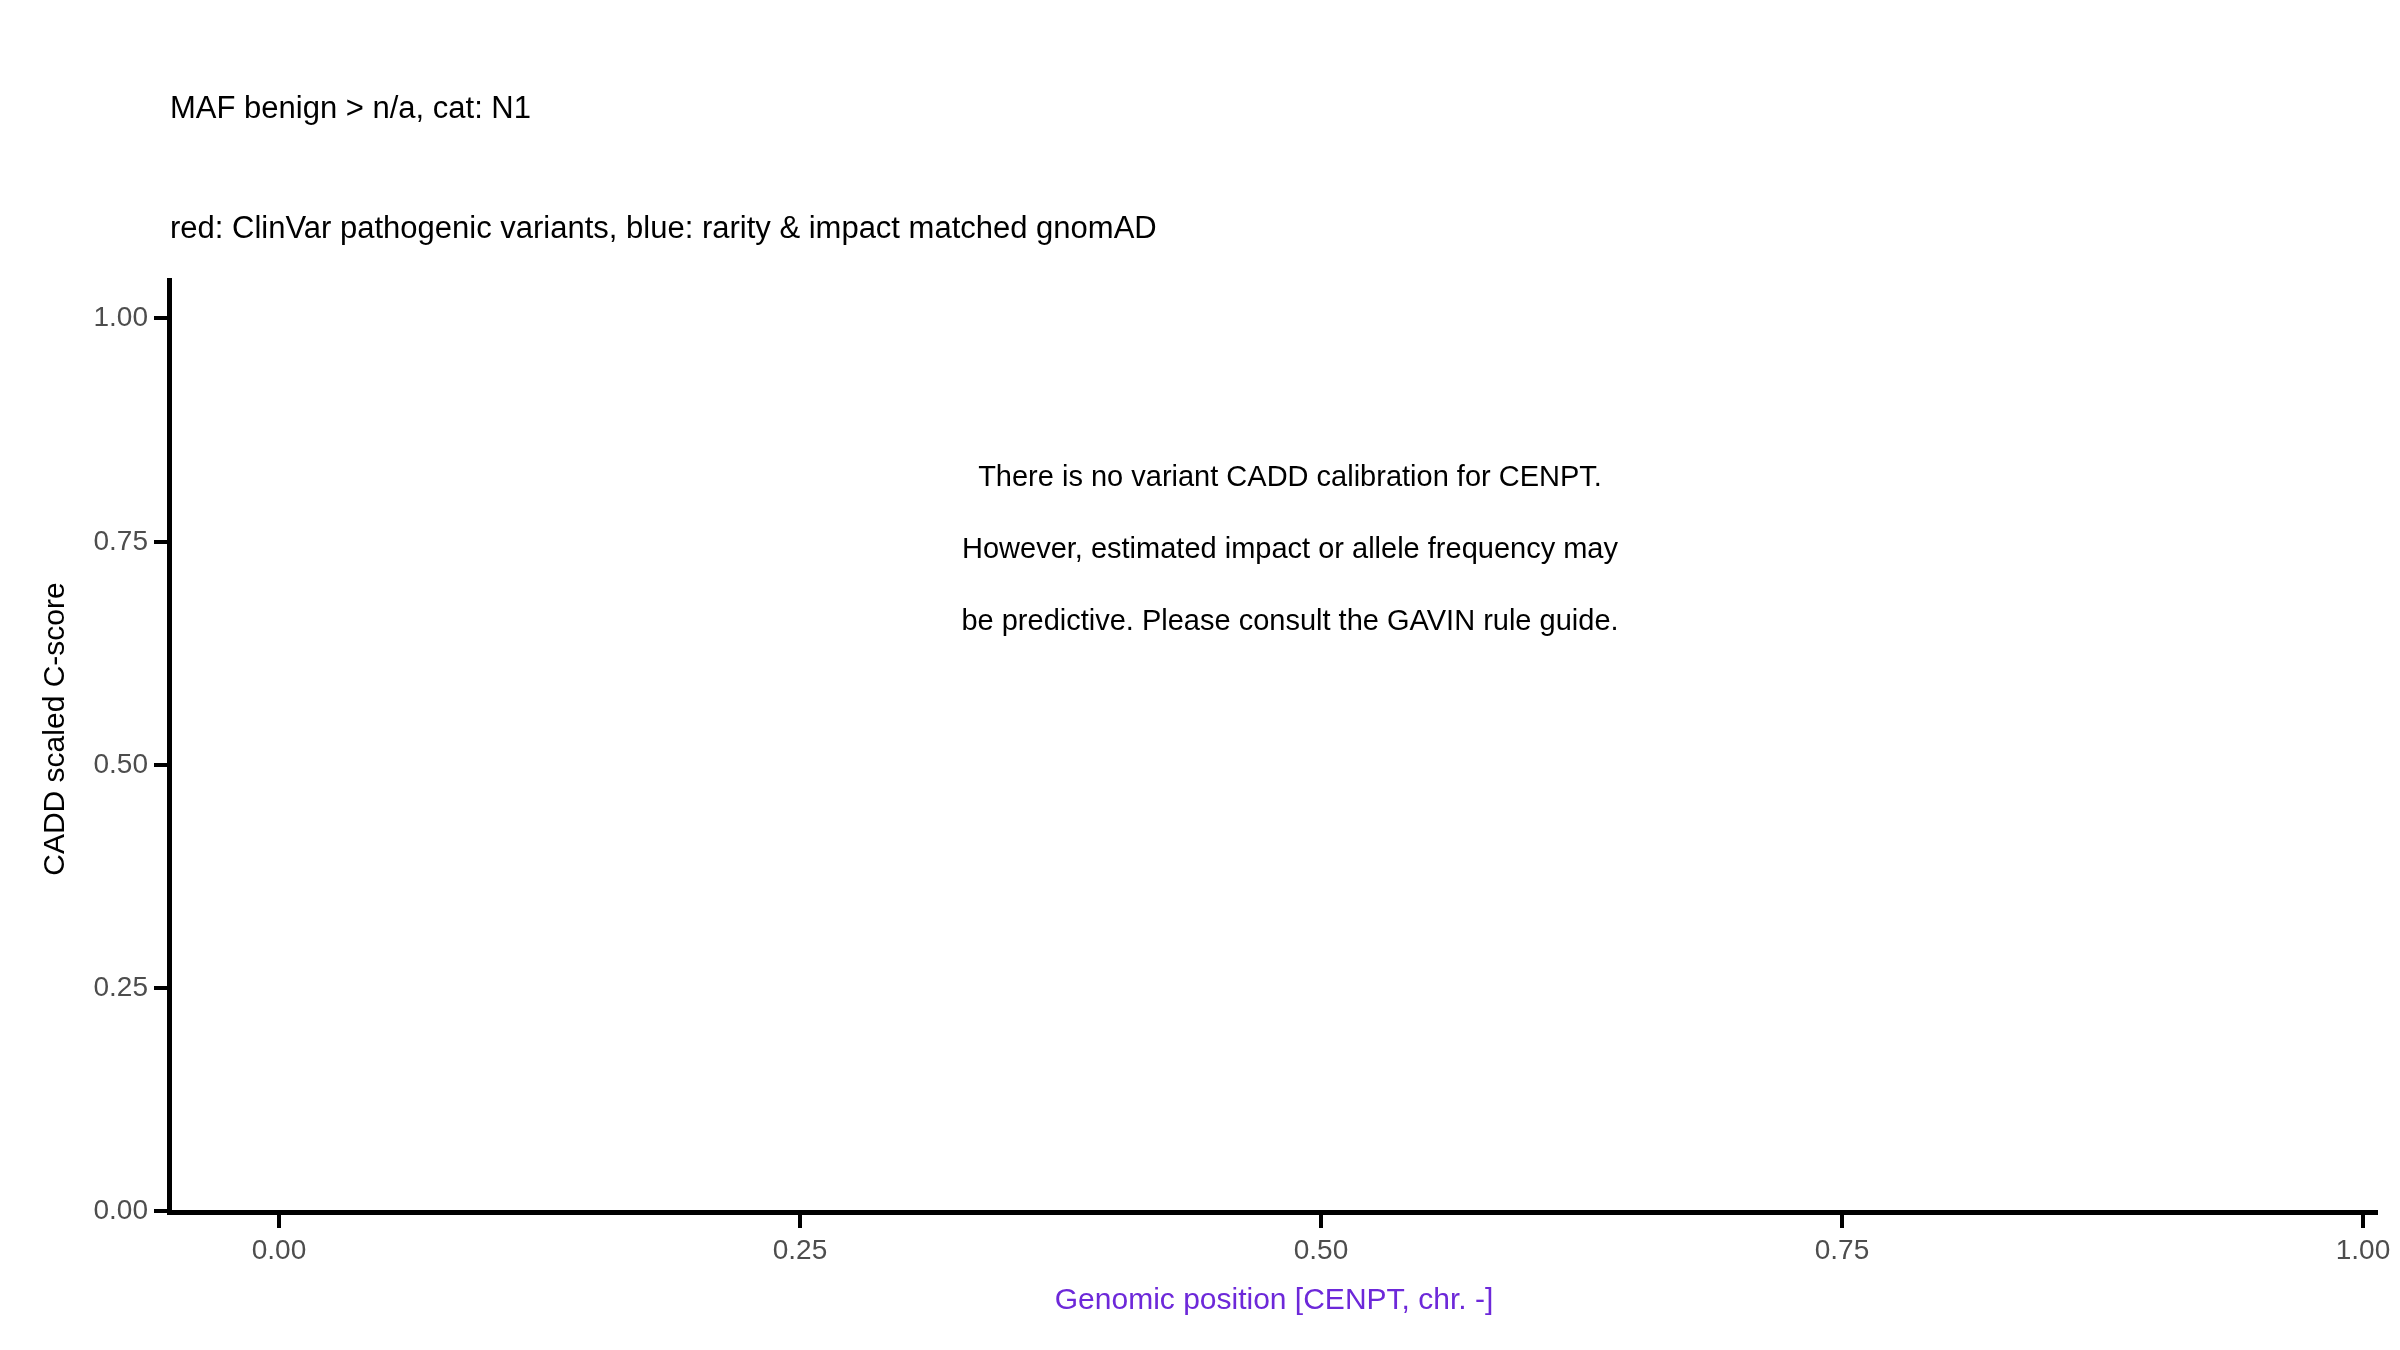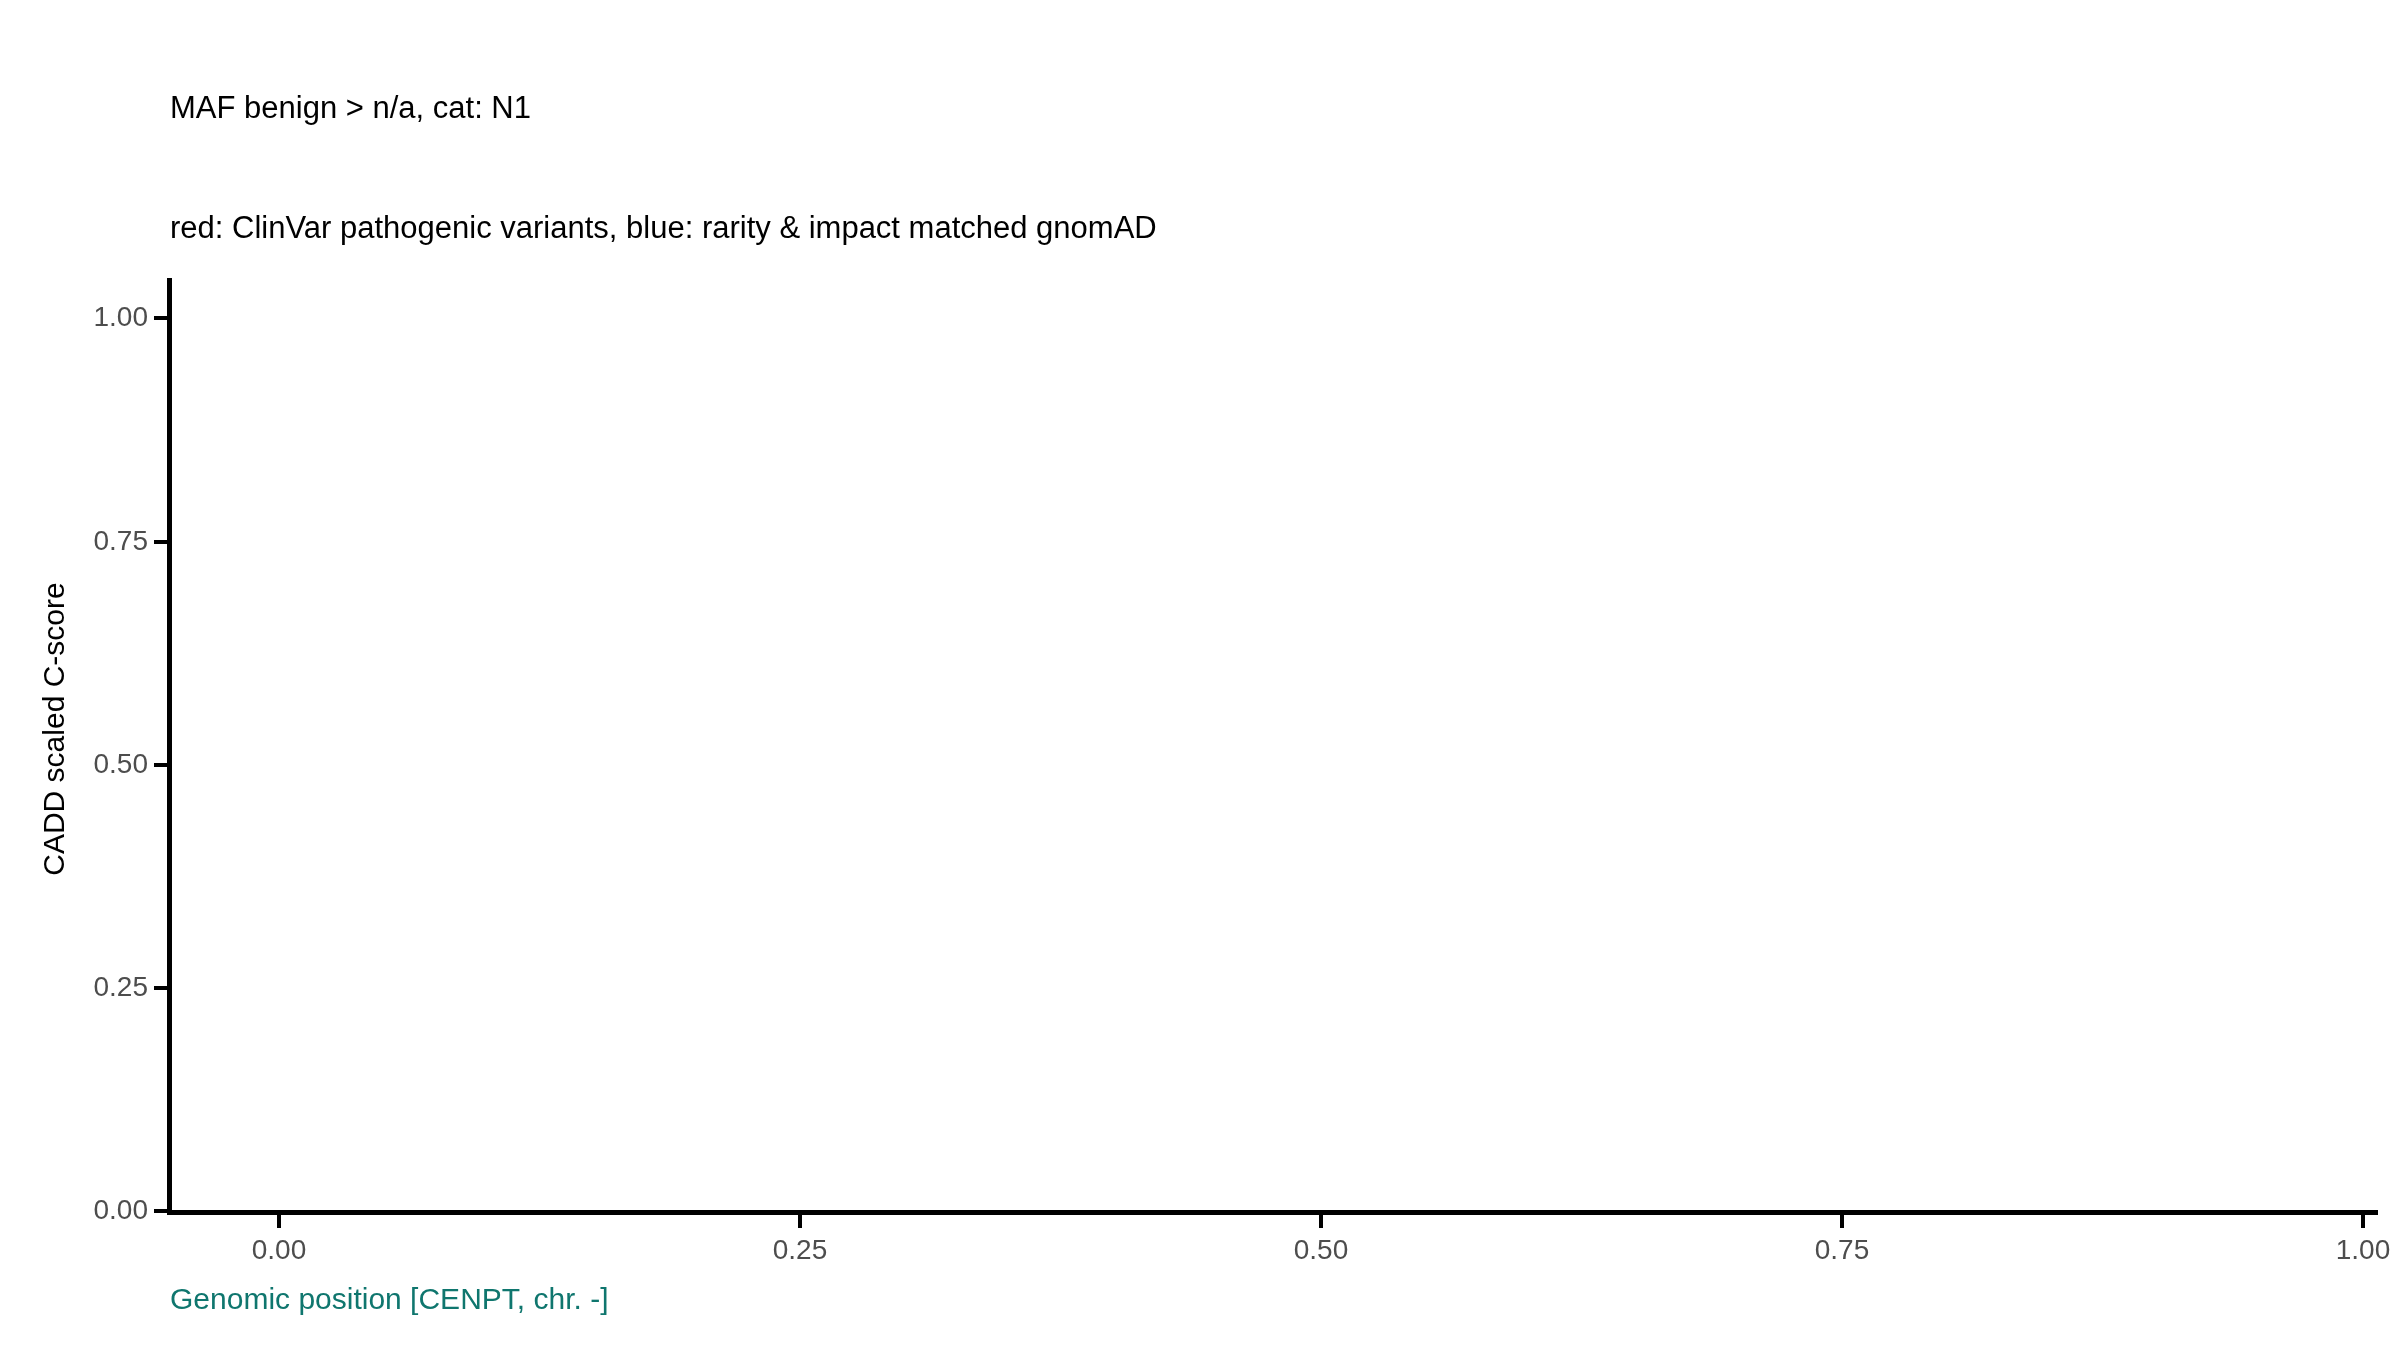--- a/index.html
+++ b/index.html
@@ -127,22 +127,23 @@
     color: #000000;
     transform: rotate(-90deg);
     transform-origin: center center;
     white-space: nowrap;
   }
   #x-axis-title {
     position: absolute;
     left: 170px;
     top: 1282px;
     width: 2208px;
+    text-align: center;
     font-size: 30px;
-    color: #0f766e;
+    color: #6d28d9;
     white-space: nowrap;
   }
 
   
   #annotation {
     position: absolute;
     left: 490px;
     top: 440px;
     width: 1600px;
     text-align: center;
@@ -199,14 +200,19 @@
 
   <div class="x-tick-mark" style="left:1840px;"></div>
   <div class="x-tick-label" style="left:1742px;">0.75</div>
 
   <div class="x-tick-mark" style="left:2361px;"></div>
   <div class="x-tick-label" style="left:2263px;">1.00</div>
 
   <div id="y-axis-title">CADD scaled C-score</div>
   <div id="x-axis-title">Genomic position [CENPT, chr. -]</div>
 
+  <div id="annotation">
+    <span class="annot-line">There is no variant CADD calibration for CENPT.</span>
+    <span class="annot-line">However, estimated impact or allele frequency may</span>
+    <span class="annot-line">be predictive. Please consult the GAVIN rule guide.</span>
+  </div>
 
 </div>
 
 </body></html>

